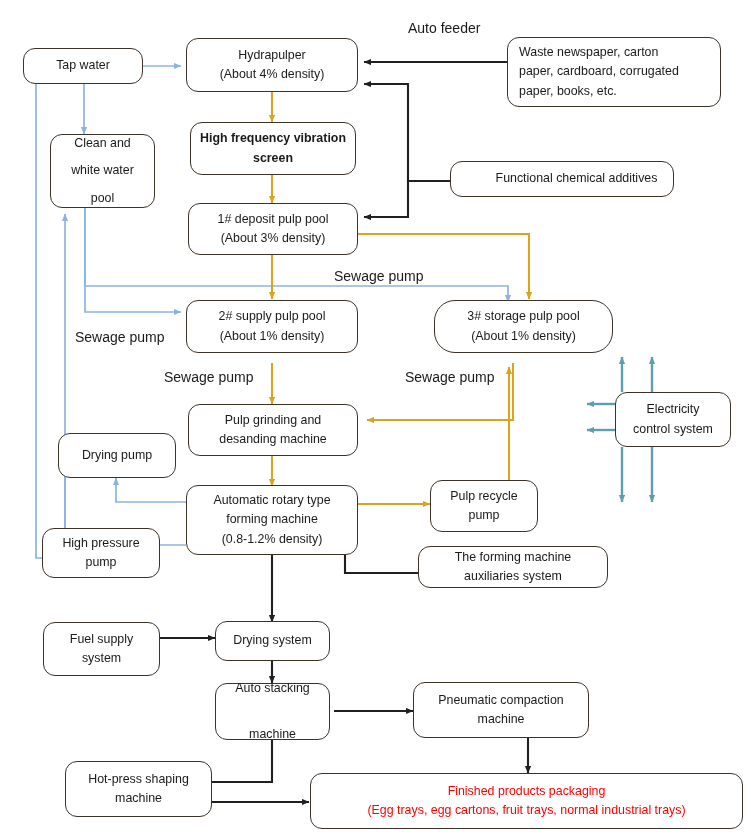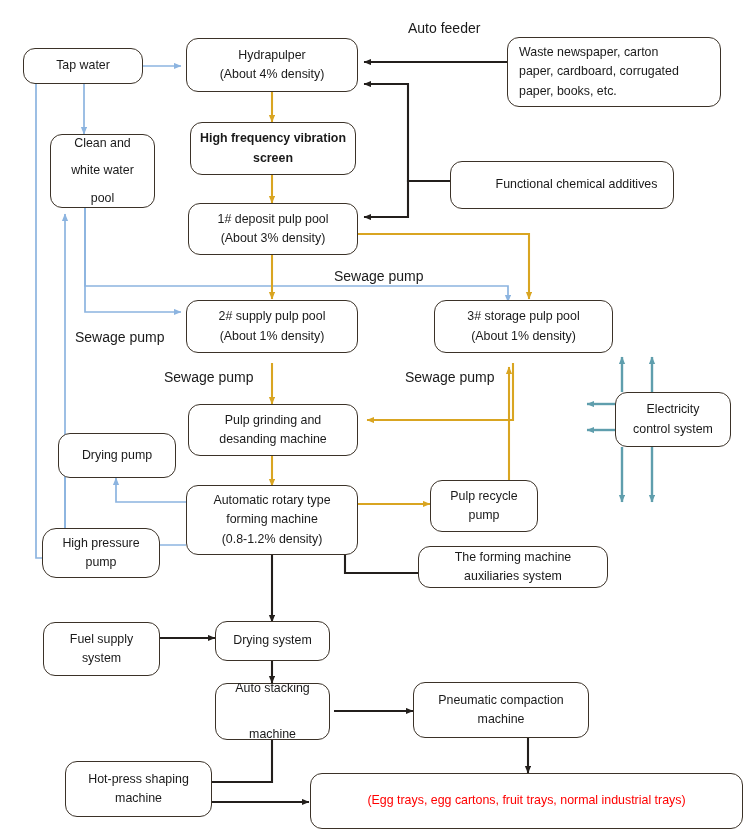--- a/index.html
+++ b/index.html
@@ -111,35 +111,35 @@
   <span class="ln">Waste newspaper, carton</span>
   <span class="ln">paper, cardboard, corrugated</span>
   <span class="ln">paper, books, etc.</span>
 </div>
 
 <div class="node" style="left:190px;top:122px;width:166px;height:53px;font-weight:bold;">
   <span class="ln">High frequency vibration</span>
   <span class="ln">screen</span>
 </div>
 
-<div class="node" style="left:450px;top:161px;width:224px;height:48px;padding-left:29px;">
+<div class="node" style="left:450px;top:161px;width:224px;height:36px;padding-left:29px;">
   <span class="ln">Functional chemical additives</span>
 </div>
 
 <div class="node" style="left:188px;top:203px;width:170px;height:52px;">
   <span class="ln">1# deposit pulp pool</span>
   <span class="ln">(About 3% density)</span>
 </div>
 
 <div class="node" style="left:186px;top:300px;width:172px;height:53px;">
   <span class="ln">2# supply pulp pool</span>
   <span class="ln">(About 1% density)</span>
 </div>
 
-<div class="node" style="left:434px;top:300px;width:179px;height:53px;">
+<div class="node" style="left:434px;top:300px;width:179px;height:53px;border-radius:21px;">
   <span class="ln">3# storage pulp pool</span>
   <span class="ln">(About 1% density)</span>
 </div>
 
 <div class="node" style="left:615px;top:392px;width:116px;height:55px;">
   <span class="ln">Electricity</span>
   <span class="ln">control system</span>
 </div>
 
 <div class="node" style="left:188px;top:404px;width:170px;height:52px;">
@@ -155,21 +155,21 @@
   <span class="ln">Automatic rotary type</span>
   <span class="ln">forming machine</span>
   <span class="ln">(0.8-1.2% density)</span>
 </div>
 
 <div class="node" style="left:430px;top:480px;width:108px;height:52px;">
   <span class="ln">Pulp recycle</span>
   <span class="ln">pump</span>
 </div>
 
-<div class="node" style="left:42px;top:528px;width:118px;height:50px;border-radius:14px;">
+<div class="node" style="left:42px;top:528px;width:118px;height:50px;">
   <span class="ln">High pressure</span>
   <span class="ln">pump</span>
 </div>
 
 <div class="node" style="left:418px;top:546px;width:190px;height:42px;">
   <span class="ln">The forming machine</span>
   <span class="ln">auxiliaries system</span>
 </div>
 
 <div class="node" style="left:43px;top:622px;width:117px;height:54px;">
@@ -190,20 +190,21 @@
   <span class="ln">Pneumatic compaction</span>
   <span class="ln">machine</span>
 </div>
 
 <div class="node" style="left:65px;top:761px;width:147px;height:56px;">
   <span class="ln">Hot-press shaping</span>
   <span class="ln">machine</span>
 </div>
 
 <div class="node red" style="left:310px;top:773px;width:433px;height:56px;">
+  <span class="ln">Finished products packaging</span>
   <span class="ln">(Egg trays, egg cartons, fruit trays, normal industrial trays)</span>
 </div>
 
 <div class="lbl" style="left:408px;top:20px;">Auto feeder</div>
 <div class="lbl" style="left:334px;top:268px;">Sewage pump</div>
 <div class="lbl" style="left:75px;top:329px;">Sewage pump</div>
 <div class="lbl" style="left:164px;top:369px;">Sewage pump</div>
 <div class="lbl" style="left:405px;top:369px;">Sewage pump</div>
 
 </div>

